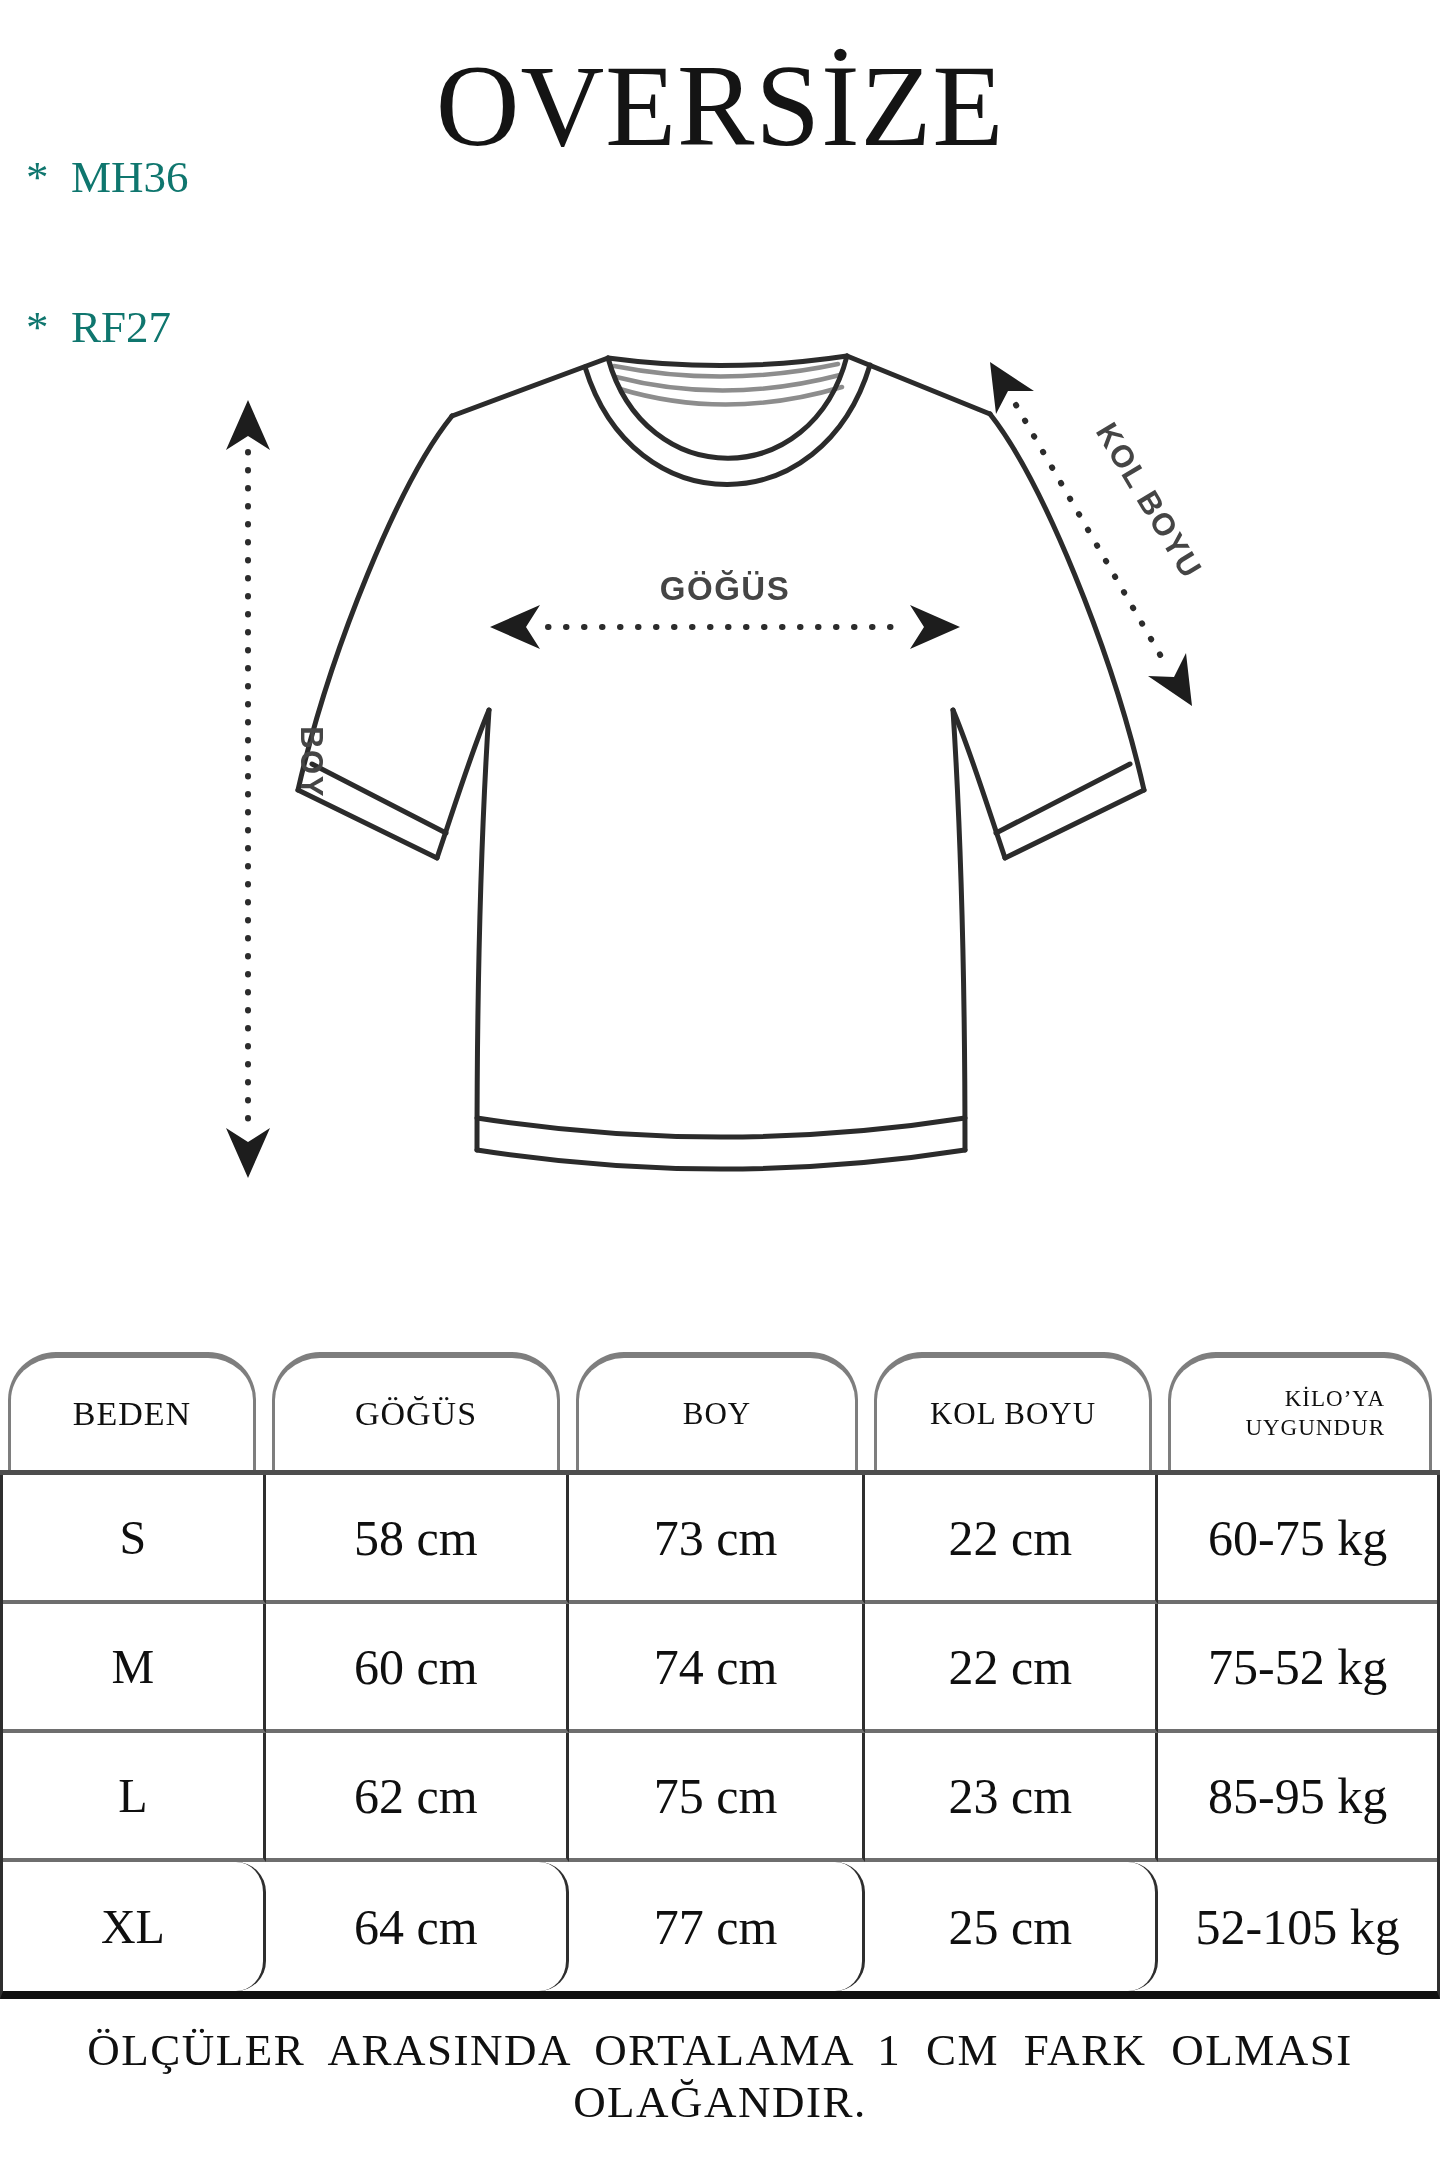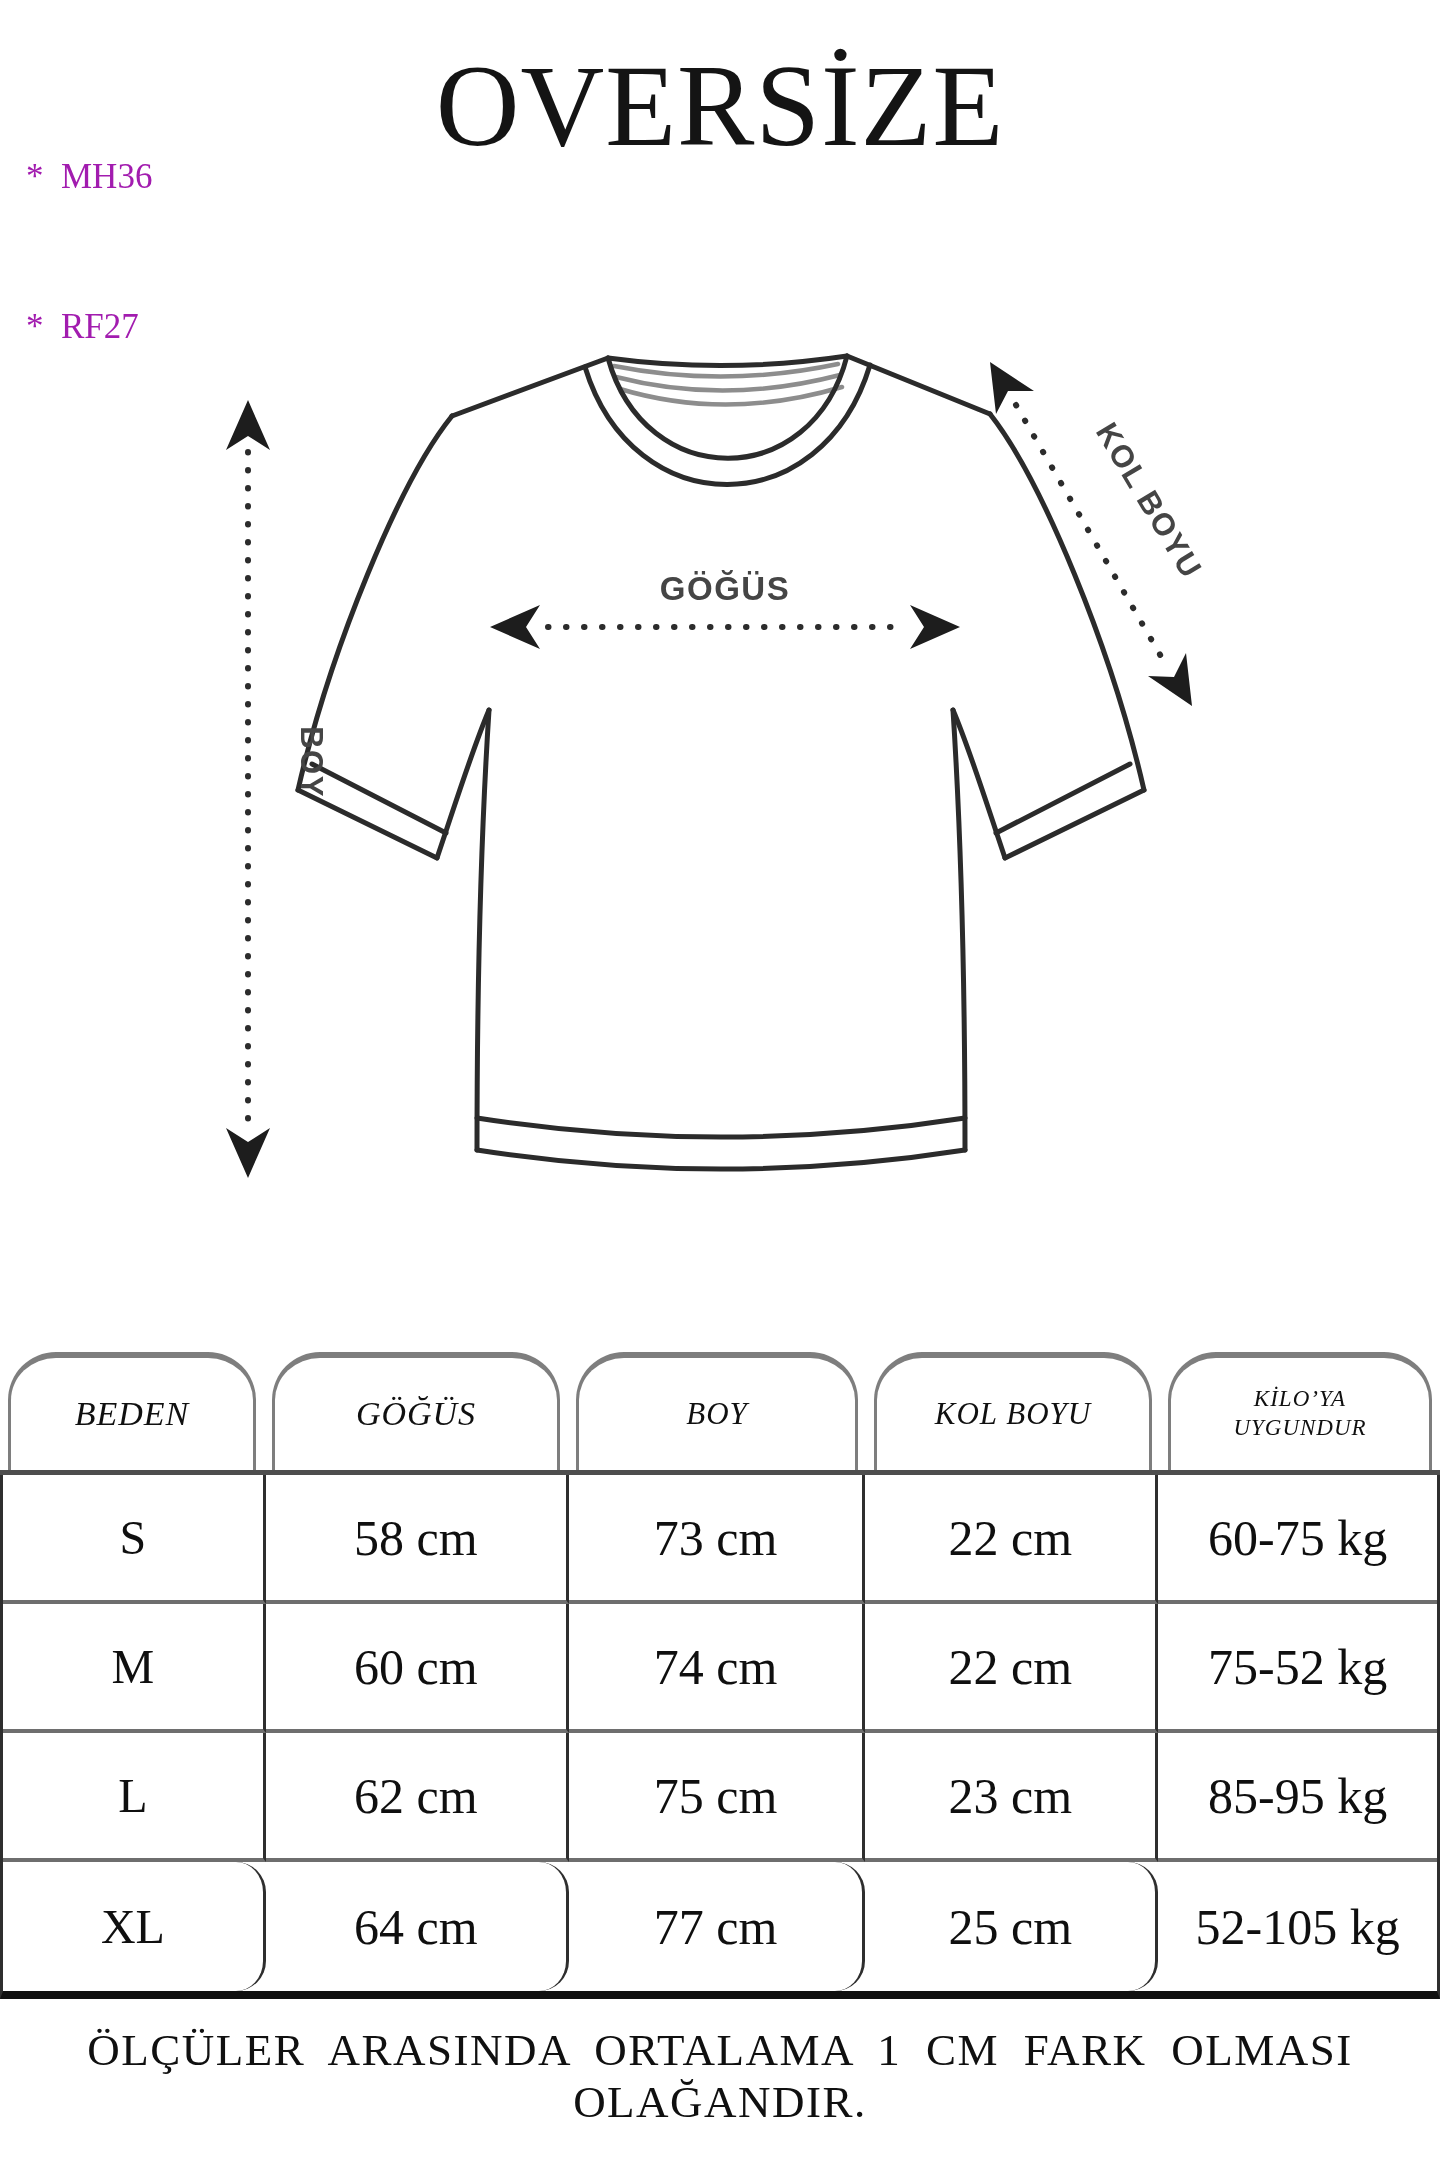--- a/index.html
+++ b/index.html
@@ -4,21 +4,21 @@
 <style>
   html,body{margin:0;padding:0;background:#e8e8e8;}
   .page{
     position:relative;width:1440px;height:2160px;margin:0 auto;
     background:#ffffff;overflow:hidden;
     font-family:"Liberation Serif", serif;color:#141414;
   }
   
   .codes{
     position:absolute;left:26px;top:52px;
-    font-size:35px;line-height:50px;white-space:pre;color:#a21caf;
+    font-size:45px;line-height:50px;white-space:pre;color:#0f766e;
   }
   
   .title{
     position:absolute;left:0;right:0;top:40px;margin:0;
     text-align:center;font-weight:400;font-size:116px;letter-spacing:1px;color:#141414;
   }
   
   .diagram{position:absolute;left:0;top:200px;width:1440px;height:1060px;}
   .shirt-line{fill:none;stroke:#2b2b2b;stroke-width:5;stroke-linecap:round;stroke-linejoin:round;}
   .collar-rib{fill:none;stroke:#8d8d8d;stroke-width:4.5;stroke-linecap:round;}
@@ -32,21 +32,21 @@
   
   .size-table{position:absolute;left:0;top:1352px;width:1440px;}
   .thead{
     display:flex;align-items:stretch;height:118px;
     border-bottom:5px solid #4d4d4d;box-sizing:content-box;
   }
   .hcell{
     box-sizing:border-box;flex:none;margin:0 8px;
     border:3px solid #7e7e7e;border-top-width:6px;border-bottom:none;
     border-radius:48px 48px 0 0;background:#fff;
-    display:flex;align-items:center;justify-content:center;text-align:center;font-style:italic;
+    display:flex;align-items:center;justify-content:center;text-align:right;
   }
   .hcell.c1{width:248px;}
   .hcell.c2{width:288px;}
   .hcell.c3{width:282px;}
   .hcell.c4{width:278px;}
   .hcell.c5{width:264px;}
   .h-label{font-size:34px;letter-spacing:1px;color:#101010;}
   .h-label.small{font-size:31px;}
   .h-label.tiny{font-size:23px;line-height:1.25;max-width:170px;display:inline-block;}
   .tbody{

